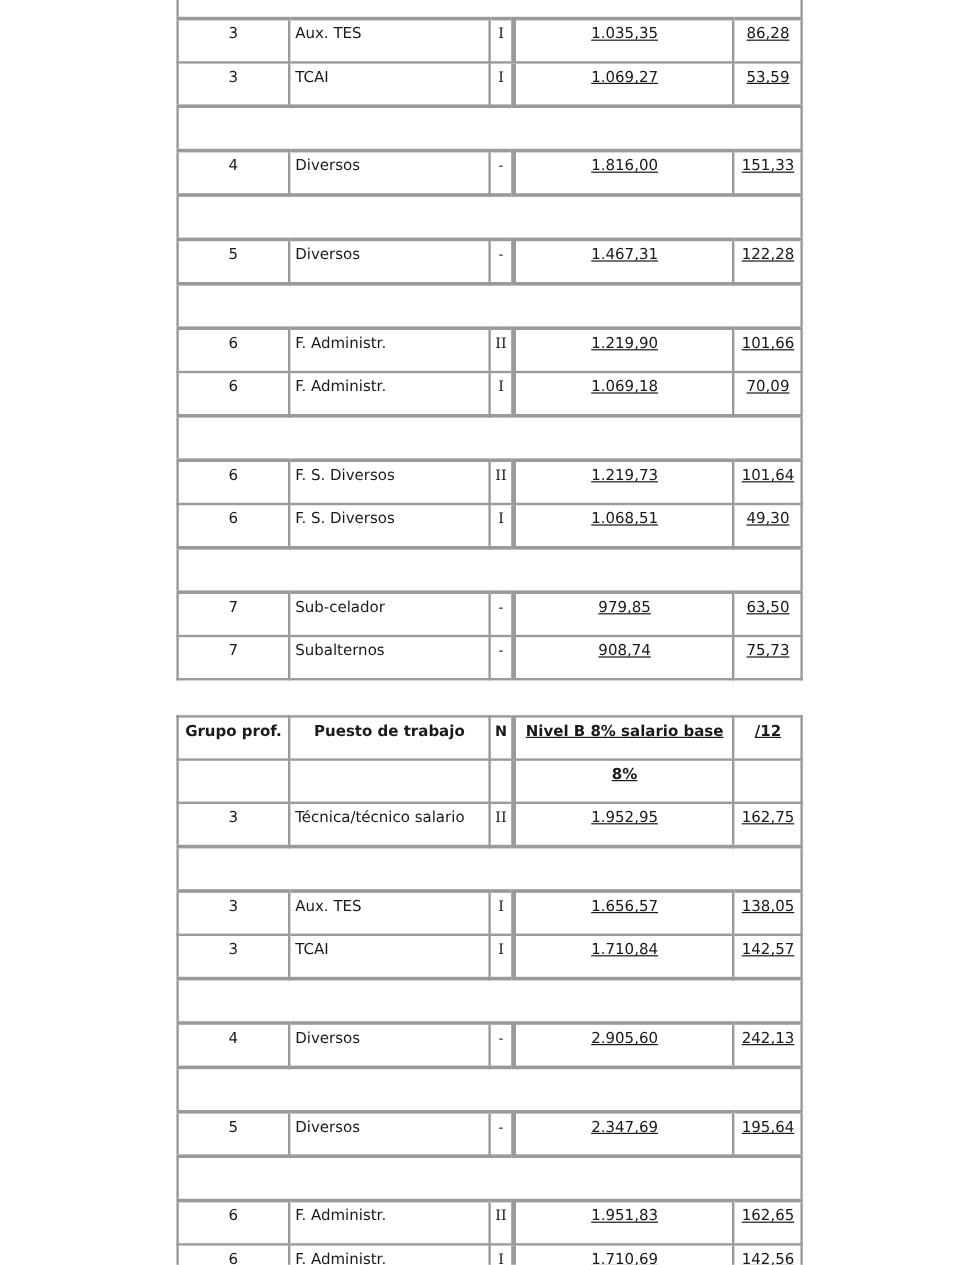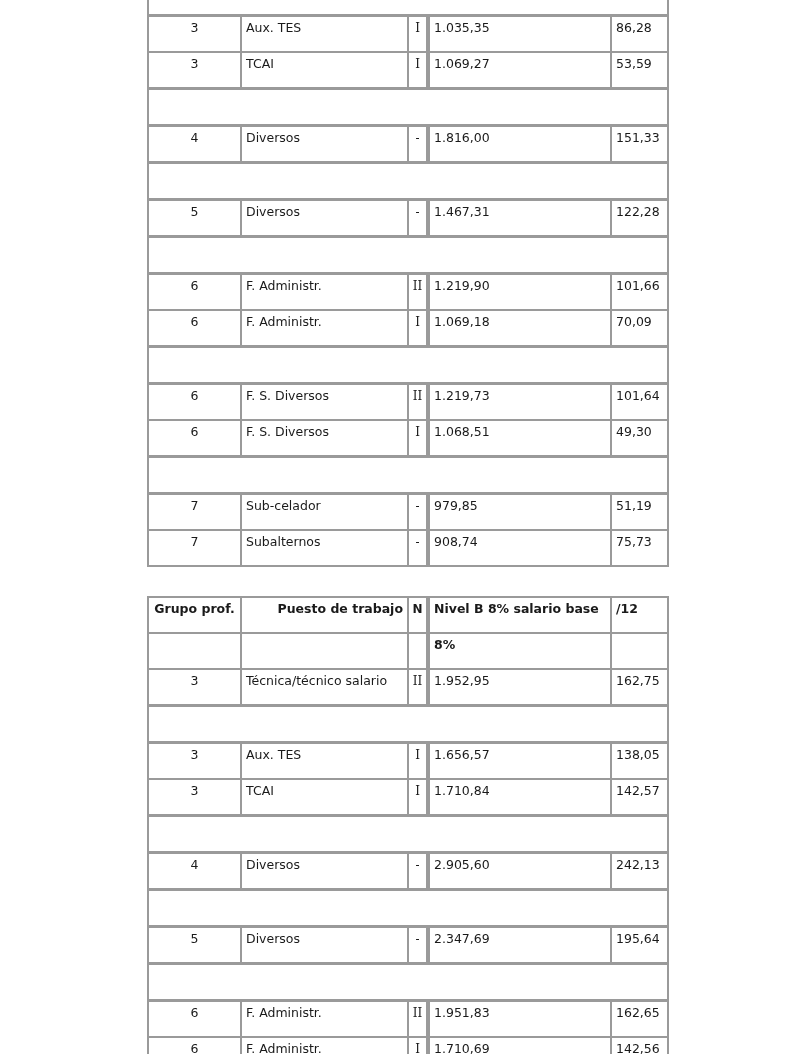--- a/index.html
+++ b/index.html
@@ -41,25 +41,25 @@
     .tbl col.c5 { width: 57px; }
     .tbl td.grp { text-align: center; }
     .tbl td.n {
       font-family: "DejaVu Serif", serif;
       font-size: 12px;
       text-align: center;
       padding-left: 1px;
       padding-right: 1px;
       border-right-width: 4px;
     }
-    .tbl td.num { text-align: left; padding-right: 3px; }
+    .tbl td.num { text-align: center; padding-right: 3px; text-decoration: underline; }
     .tbl td.spacer { height: 31px; }
     .tbl tr.sepabove td { border-top-width: 3px; }
     .tbl th, .tbl td.hdr { font-weight: bold; }
-    .tbl td.hdr.left { text-align: right; }
+    .tbl td.hdr.left { text-align: center; }
   </style>
 </head>
 <body>
 
 <table class="tbl" id="table-1">
   <colgroup>
       <col class="c1">
       <col class="c2">
       <col class="c3">
       <col class="c4">
@@ -138,21 +138,21 @@
         <td class="num">49,30</td>
       </tr>
       <tr class="sepabove">
         <td colspan="5" class="spacer"></td>
       </tr>
       <tr class="sepabove">
         <td class="grp">7</td>
         <td>Sub-celador</td>
         <td class="n">-</td>
         <td class="num">979,85</td>
-        <td class="num">51,19</td>
+        <td class="num">63,50</td>
       </tr>
       <tr>
         <td class="grp">7</td>
         <td>Subalternos</td>
         <td class="n">-</td>
         <td class="num">908,74</td>
         <td class="num">75,73</td>
       </tr>
     </tbody>
 </table>

